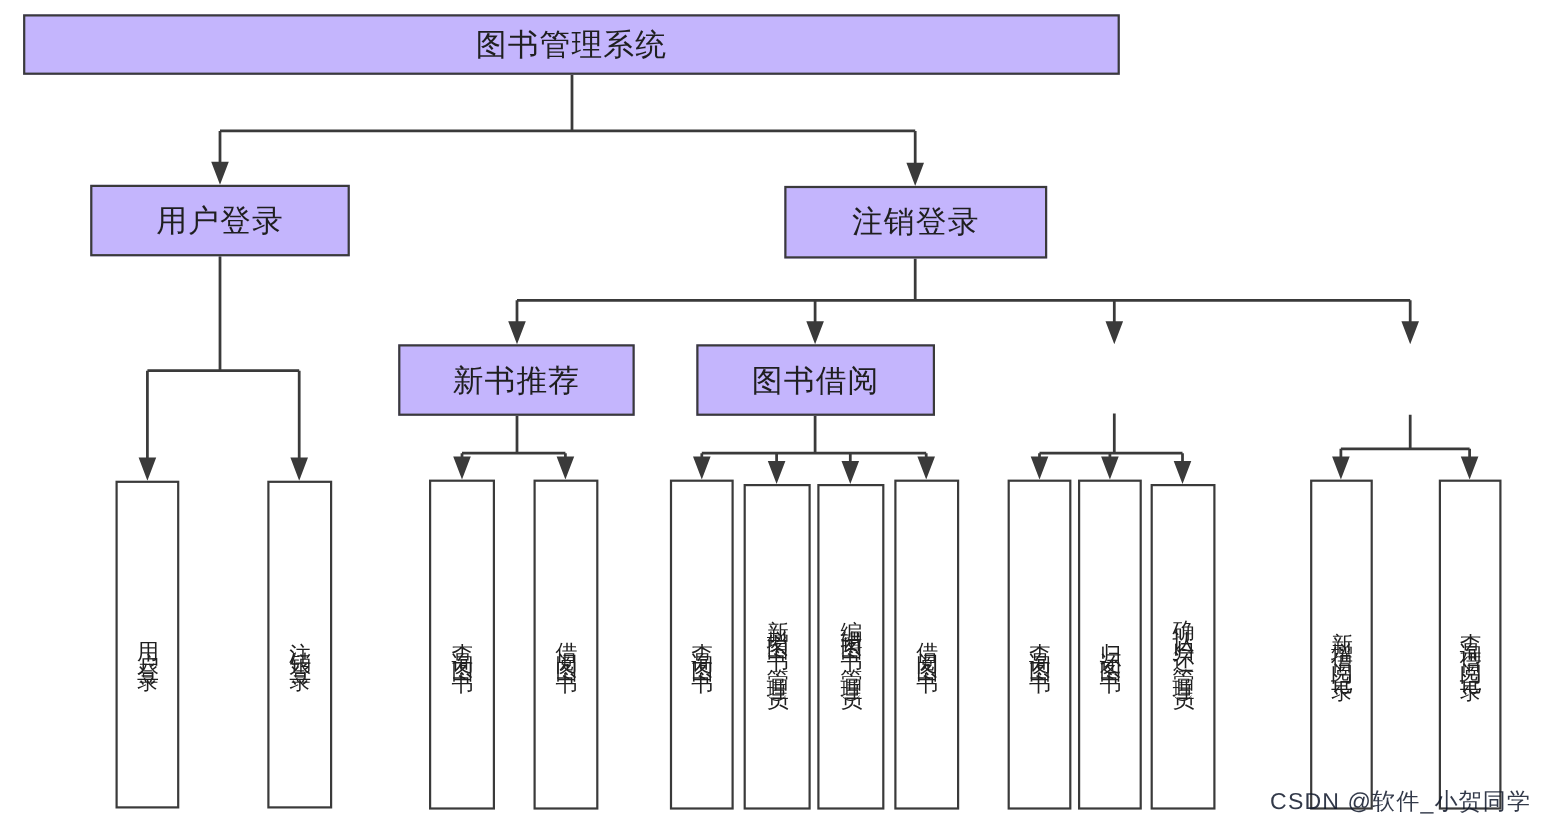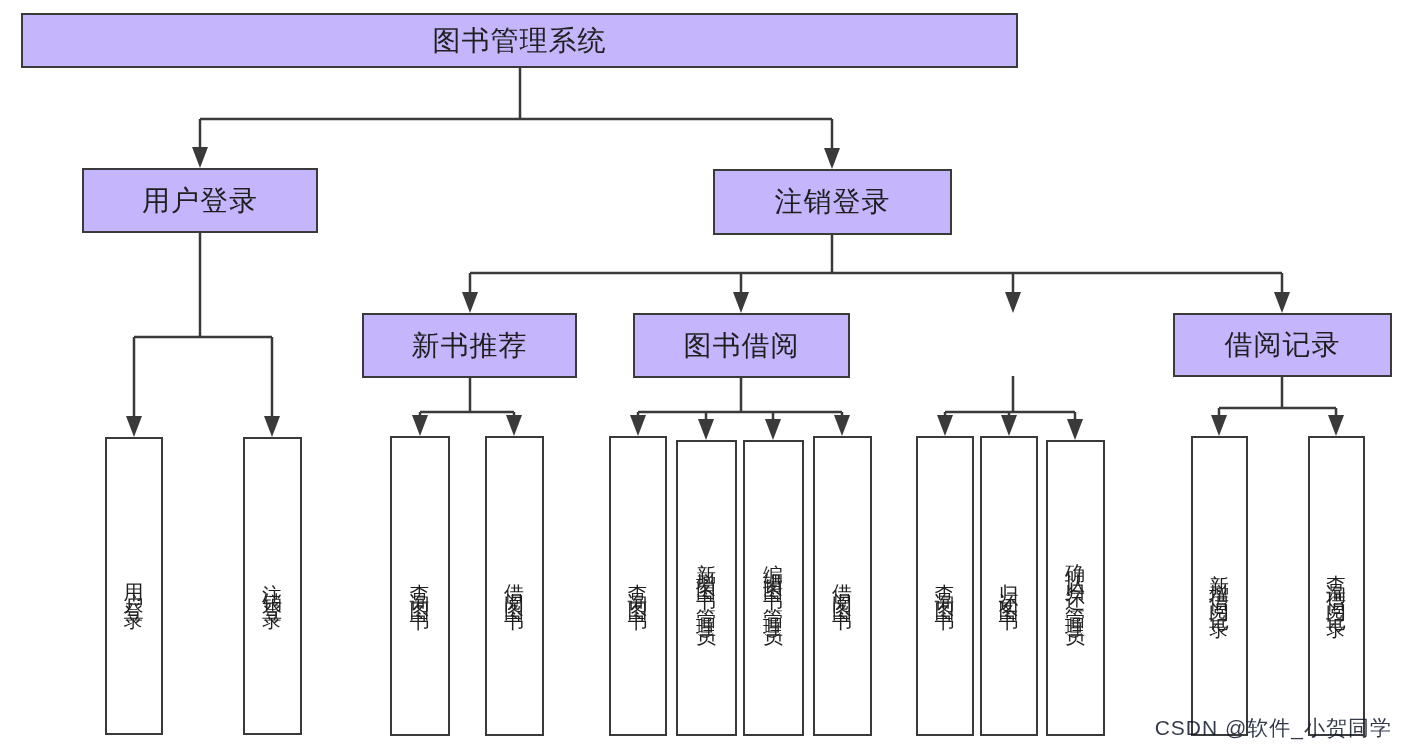--- a/index.html
+++ b/index.html
@@ -74,21 +74,20 @@
       <path d="M200 168L192 147L208 147ZM832 169L824 148L840 148ZM134 437L126 416L142 416ZM272 437L264 416L280 416ZM470 313L462 292L478 292ZM741 313L733 292L749 292ZM1013 313L1005 292L1021 292ZM1282 313L1274 292L1290 292ZM420 436L412 415L428 415ZM514 436L506 415L522 415ZM638 436L630 415L646 415ZM706 440L698 419L714 419ZM773 440L765 419L781 419ZM842 436L834 415L850 415ZM945 436L937 415L953 415ZM1009 436L1001 415L1017 415ZM1075 440L1067 419L1083 419ZM1219 436L1211 415L1227 415ZM1336 436L1328 415L1344 415Z" fill="#3a3a3a" stroke="none"></path>
     </svg>
 
   <div class="hbox" style="left:21px; top:13px; width:997px; height:55px;">图书管理系统</div>
 
   <div class="hbox" style="left:82px; top:168px; width:236px; height:65px;">用户登录</div>
   <div class="hbox" style="left:713px; top:169px; width:239px; height:66px;">注销登录</div>
 
   <div class="hbox" style="left:362px; top:313px; width:215px; height:65px;">新书推荐</div>
   <div class="hbox" style="left:633px; top:313px; width:217px; height:65px;">图书借阅</div>
-  <div class="hbox" style="left:1173px; top:313px; width:219px; height:64px;">借阅记录</div>
 
   <div class="vbox" style="left:105px; top:437px; width:58px; height:298px;">
     <span>用户登录</span>
   </div>
   <div class="vbox" style="left:243px; top:437px; width:59px; height:298px;">
     <span>注销登录</span>
   </div>
 
   <div class="vbox" style="left:390px; top:436px; width:60px; height:300px;">
     <span>查询图书</span>

